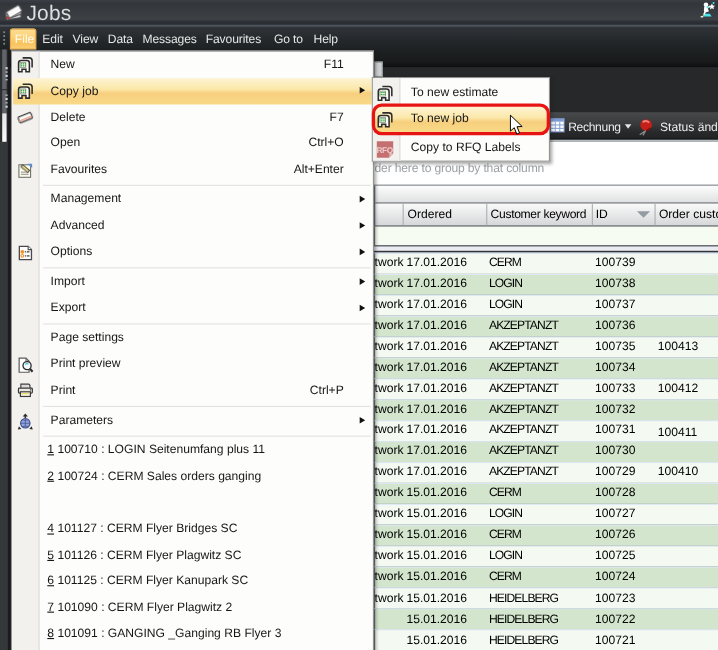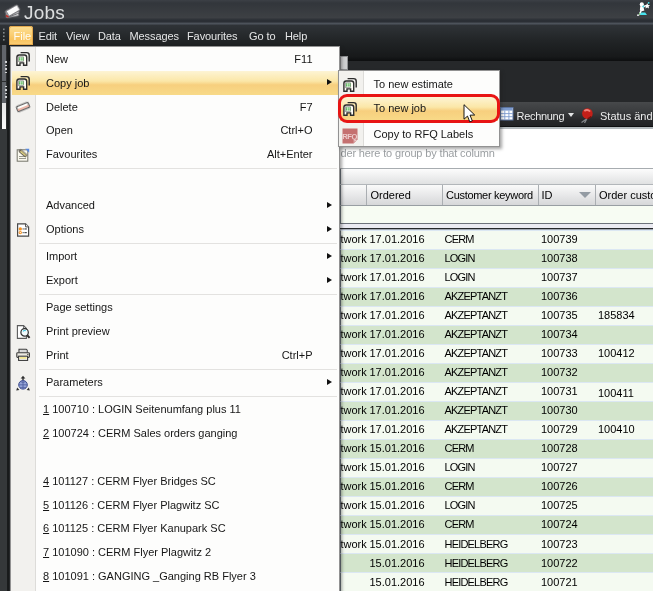--- a/index.html
+++ b/index.html
@@ -134,21 +134,21 @@
 <div class="row" style="top:286.65px;height:19.05px;background:#d3e5cc;border-top:1px solid #dbe7f3;box-sizing:border-box;border-left:1px solid #6a737c;left:339.5px;width:313.5px"></div>
 <div class="cell" style="left:340.5px;top:289.85px">twork</div>
 <div class="cell" style="left:369.5px;top:289.85px">17.01.2016</div>
 <div class="cell" style="left:444.5px;top:289.85px;letter-spacing:-0.8px">AKZEPTANZT</div>
 <div class="cell" style="left:541px;top:289.85px">100736</div>
 <div class="row" style="top:305.70px;height:19.05px;background:#f4faf1;border-top:1px solid #dbe7f3;box-sizing:border-box;border-left:1px solid #6a737c;left:339.5px;width:313.5px"></div>
 <div class="cell" style="left:340.5px;top:308.90px">twork</div>
 <div class="cell" style="left:369.5px;top:308.90px">17.01.2016</div>
 <div class="cell" style="left:444.5px;top:308.90px;letter-spacing:-0.8px">AKZEPTANZT</div>
 <div class="cell" style="left:541px;top:308.90px">100735</div>
-<div class="cell" style="left:598px;top:308.90px">185834</div>
+<div class="cell" style="left:598px;top:308.90px">100413</div>
 <div class="row" style="top:324.75px;height:19.05px;background:#d3e5cc;border-top:1px solid #dbe7f3;box-sizing:border-box;border-left:1px solid #6a737c;left:339.5px;width:313.5px"></div>
 <div class="cell" style="left:340.5px;top:327.95px">twork</div>
 <div class="cell" style="left:369.5px;top:327.95px">17.01.2016</div>
 <div class="cell" style="left:444.5px;top:327.95px;letter-spacing:-0.8px">AKZEPTANZT</div>
 <div class="cell" style="left:541px;top:327.95px">100734</div>
 <div class="row" style="top:343.80px;height:19.05px;background:#f4faf1;border-top:1px solid #dbe7f3;box-sizing:border-box;border-left:1px solid #6a737c;left:339.5px;width:313.5px"></div>
 <div class="cell" style="left:340.5px;top:347.00px">twork</div>
 <div class="cell" style="left:369.5px;top:347.00px">17.01.2016</div>
 <div class="cell" style="left:444.5px;top:347.00px;letter-spacing:-0.8px">AKZEPTANZT</div>
 <div class="cell" style="left:541px;top:347.00px">100733</div>
@@ -273,20 +273,24 @@
 <polygon points="10.2,1.8 14.2,1.8 14.2,5.8" fill="#5a8ade"></polygon>
 <g stroke="#9a9a90" stroke-width="1">
           <path d="M4 9.5 h7"></path>
           <path d="M4 11.5 h7"></path>
         </g>
 <g transform="rotate(40 8 6)">
           <rect x="4.2" y="5" width="8" height="2.4" fill="#efe08a" stroke="#55504a" stroke-width="0.9"></rect>
           <polygon points="3,6.2 4.4,5 4.4,7.4" fill="#55504a"></polygon>
         </g>
 </svg>
+<div class="mi" style="top:123.5px">
+        <span class="lbl">Management</span>
+        <span class="arr"></span>
+      </div>
 <div class="mi" style="top:147.35px">
         <span class="lbl">Advanced</span>
         <span class="arr"></span>
       </div>
 <div class="mi" style="top:171.2px">
         <span class="lbl">Options</span>
         <span class="arr"></span>
       </div>
 <svg class="icon" style="left:3.5px;top:175.1px" width="16" height="16" viewBox="0 0 16 16">
 <path d="M2.6 1.9 H10.6 L13.6 4.9 V14.1 H2.6 Z" fill="#fff" stroke="#4a4a4a" stroke-width="1.2"></path>

